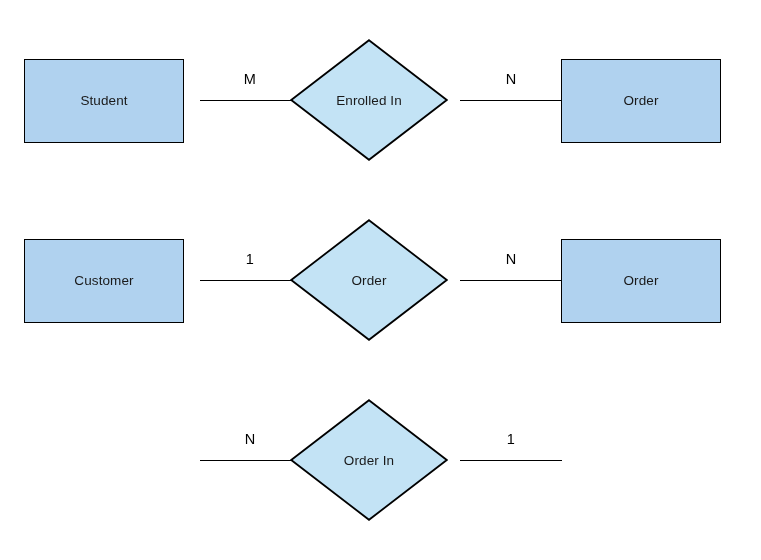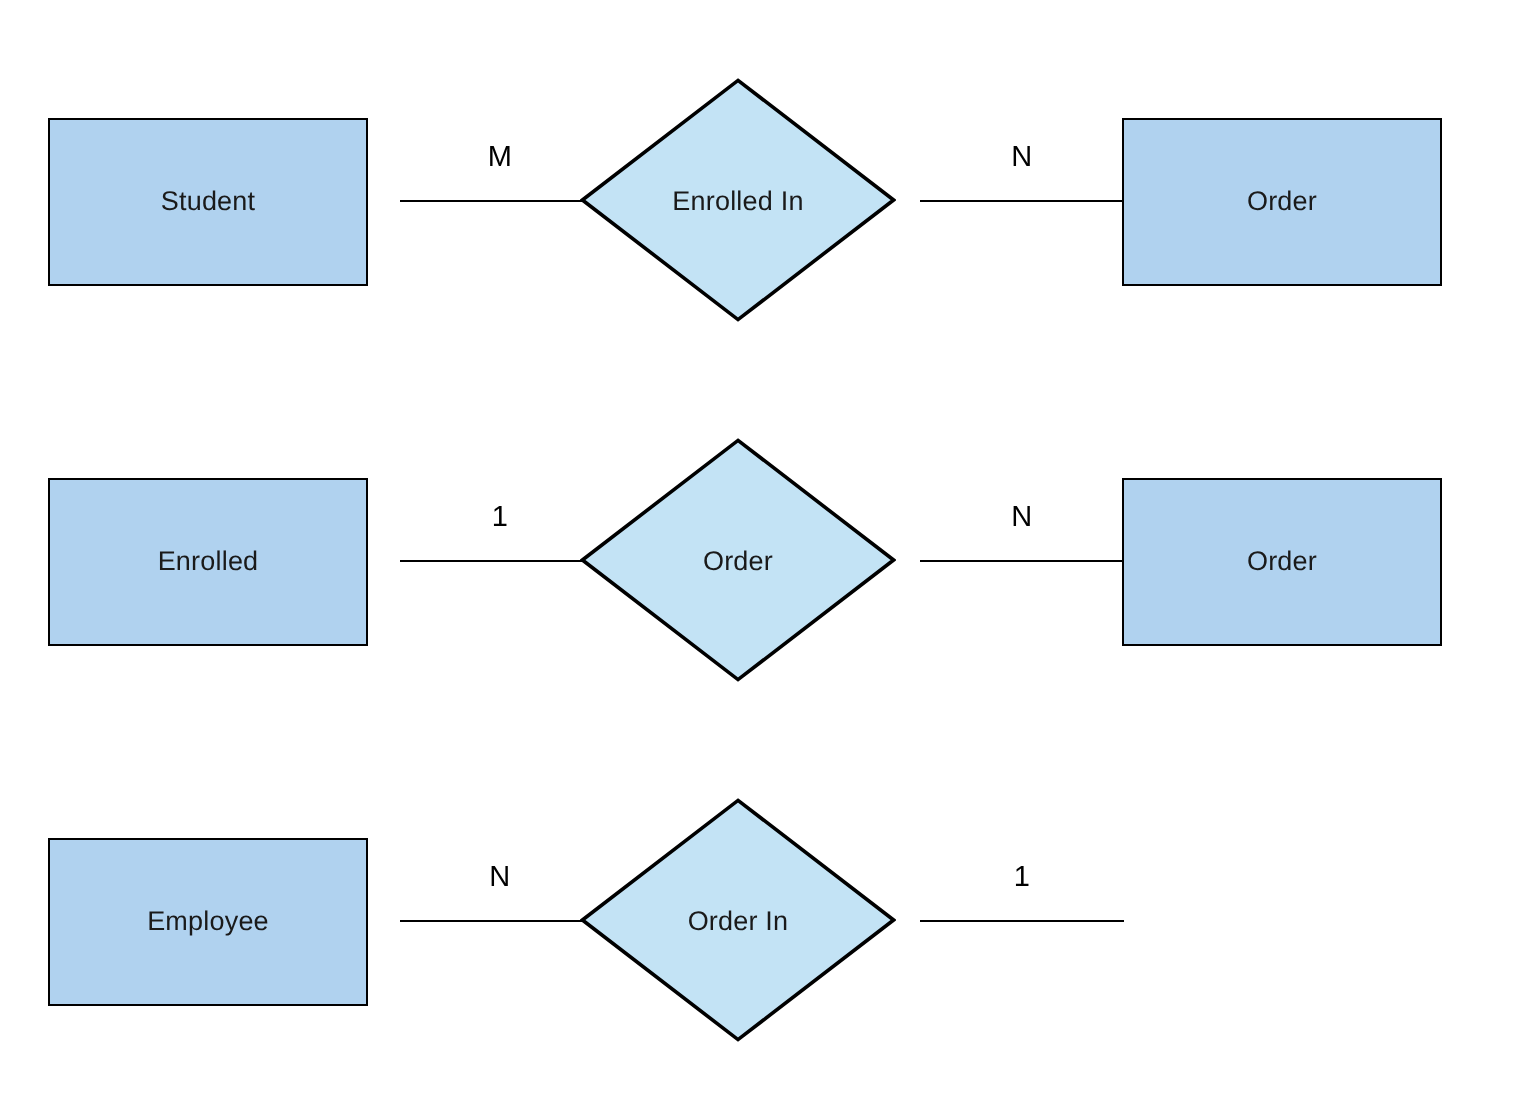--- a/index.html
+++ b/index.html
@@ -141,21 +141,21 @@
     <div class="entity right-entity">
       <span class="entity-label">Order</span>
     </div>
   </div>
 
   <div class="er-row" style="top:190px;">
     <div class="connector left-link"></div>
     <div class="connector right-link"></div>
 
     <div class="entity left-entity">
-      <span class="entity-label">Enrolled</span>
+      <span class="entity-label">Customer</span>
     </div>
 
     <div class="cardinality left-card">1</div>
 
     <div class="relationship">
       <svg viewBox="0 0 158 122" preserveAspectRatio="none">
         <polygon points="79,1.2 156.8,61 79,120.8 1.2,61" fill="#c3e3f5" stroke="#000000" stroke-width="1.8"></polygon>
       </svg>
       <span class="rel-label">Order</span>
     </div>
@@ -164,23 +164,20 @@
 
     <div class="entity right-entity">
       <span class="entity-label">Order</span>
     </div>
   </div>
 
   <div class="er-row" style="top:370px;">
     <div class="connector left-link"></div>
     <div class="connector right-link"></div>
 
-    <div class="entity left-entity">
-      <span class="entity-label">Employee</span>
-    </div>
 
     <div class="cardinality left-card">N</div>
 
     <div class="relationship">
       <svg viewBox="0 0 158 122" preserveAspectRatio="none">
         <polygon points="79,1.2 156.8,61 79,120.8 1.2,61" fill="#c3e3f5" stroke="#000000" stroke-width="1.8"></polygon>
       </svg>
       <span class="rel-label">Order In</span>
     </div>
 

